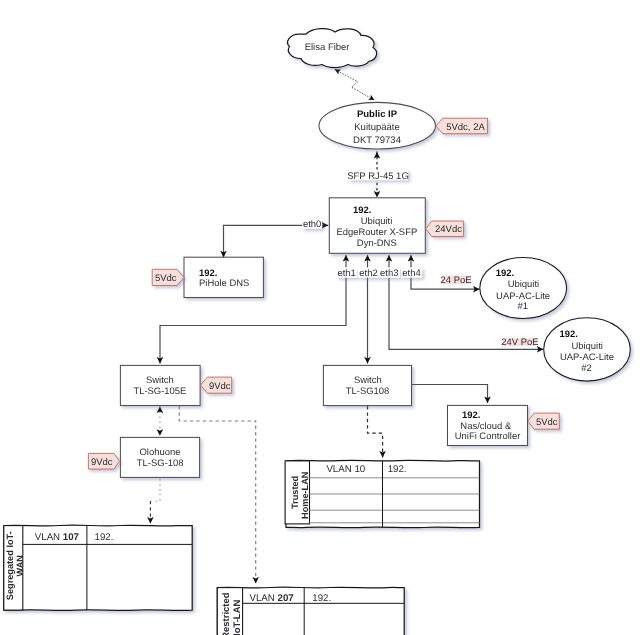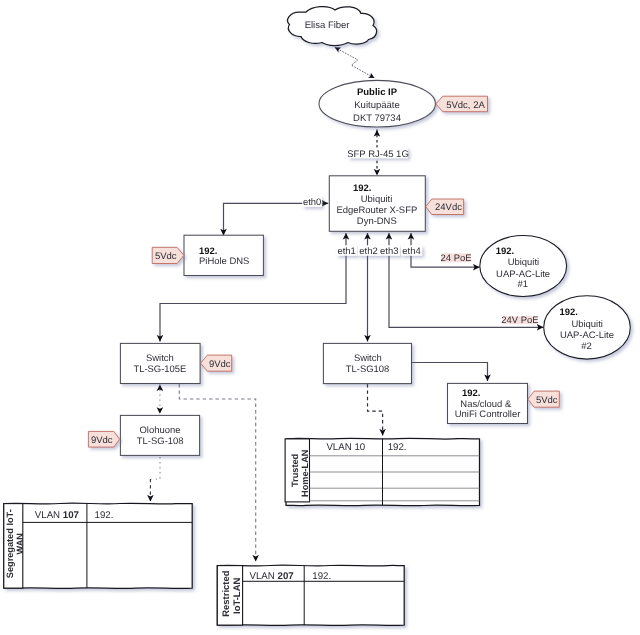--- a/index.html
+++ b/index.html
@@ -1,21 +1,21 @@
 <!DOCTYPE html>
 <html><head>
 <meta charset="utf-8">
 <title>Network Diagram</title>
 <style>
   html,body{margin:0;padding:0;}
   body{width:640px;height:635px;background:#ffffff;overflow:hidden;
        font-family:"Liberation Sans",sans-serif;
        -webkit-font-smoothing:antialiased;
        text-rendering:geometricPrecision;}
-  #canvas{position:relative;width:640px;height:608px;}
+  #canvas{position:relative;width:640px;height:608px;margin-top:22px;}
   svg.diagram{position:absolute;left:0;top:0;width:640px;height:635px;}
   .nodetext{font-family:"Liberation Sans",sans-serif;fill:#2d2d35;}
   .bold{font-weight:bold;fill:#111111;}
 </style>
 </head>
 <body>
 
 <div id="canvas">
   <svg class="diagram" viewBox="0 0 640 635">
     <defs>

